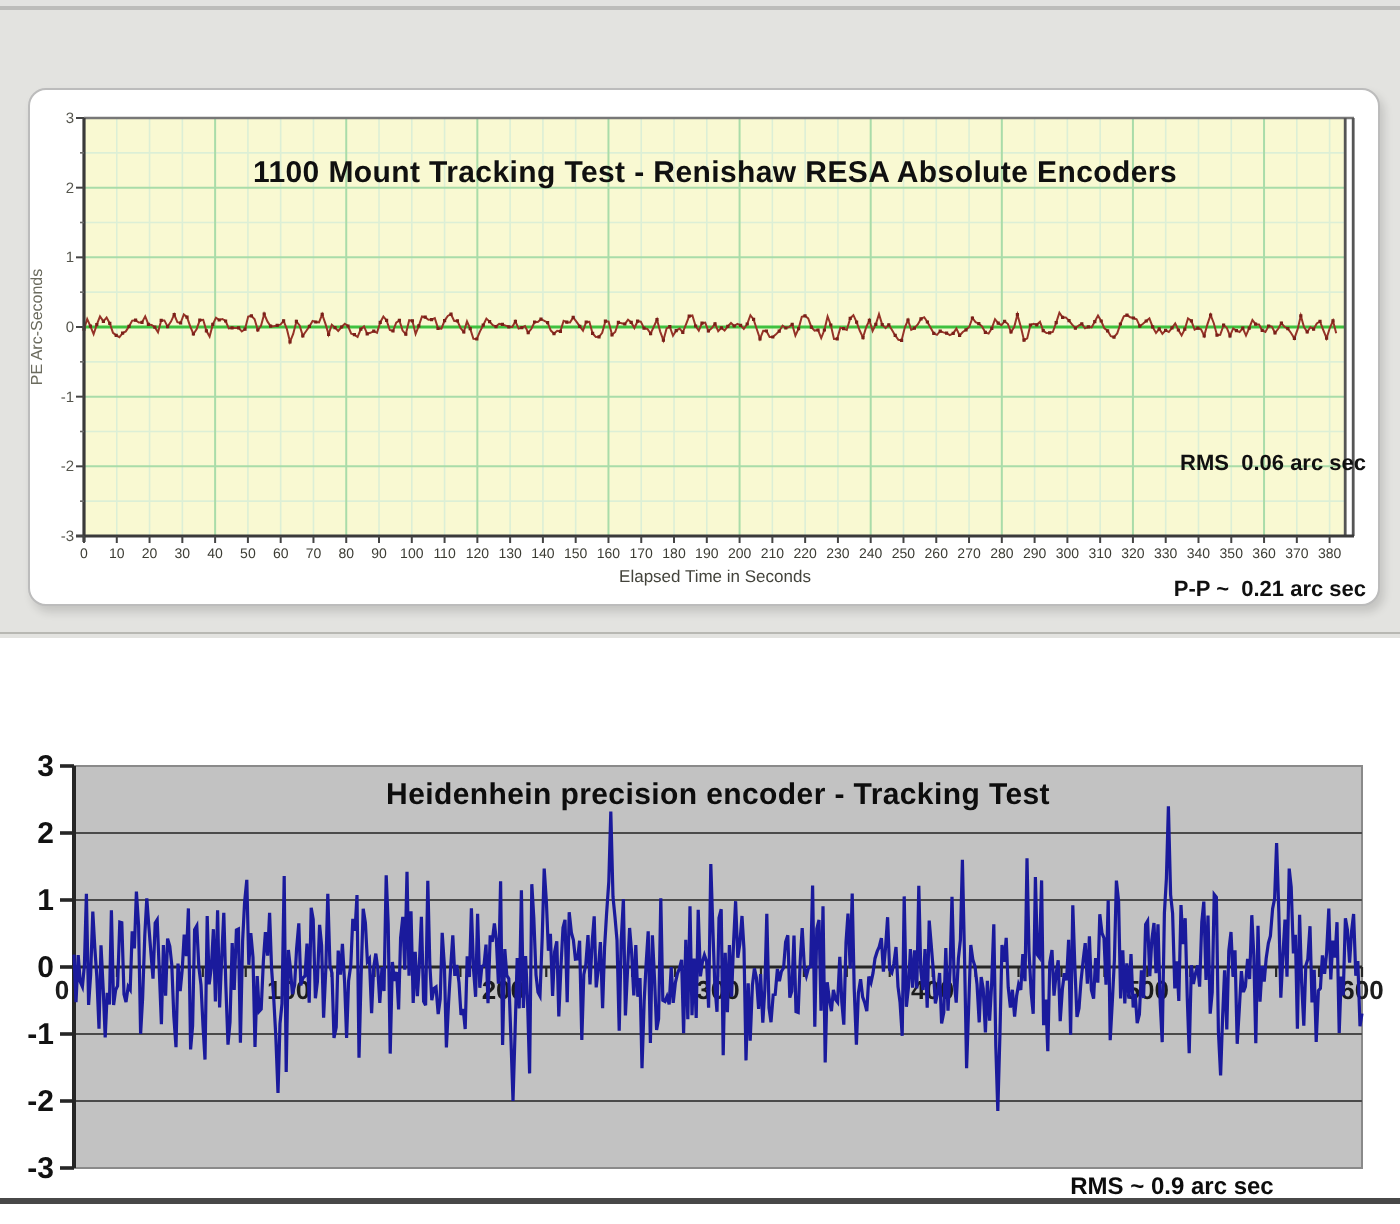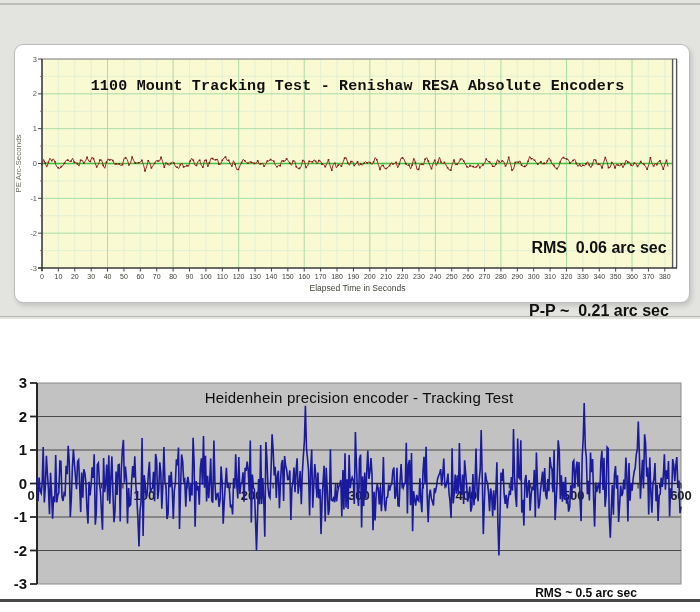--- a/index.html
+++ b/index.html
@@ -8,33 +8,33 @@
 
   
   .top-section{position:absolute;left:0;top:0;width:700px;height:319px;background:#e3e3e0;}
   .top-rule{position:absolute;left:0;top:3px;width:700px;height:2px;background:#bdbdba;}
   .top-section-bottom-rule{position:absolute;left:0;top:316px;width:700px;height:1px;background:#b8b8b3;}
   .chart-card{position:absolute;left:14px;top:44px;width:674px;height:257px;background:#ffffff;
               border:1px solid #bcbcbc;border-radius:9px;box-shadow:2px 3px 5px rgba(0,0,0,0.14);}
   .svg-layer{position:absolute;left:0;top:0;}
 
   .top-chart-title{position:absolute;left:42px;top:78px;width:631px;text-align:center;
-                   font-size:15px;font-weight:700;color:#101010;letter-spacing:.2px;font-family:Liberation Mono, monospace;}
-  .top-chart-stats{position:absolute;left:515px;top:195px;width:168px;text-align:center;
-                   font-size:16px;font-weight:700;color:#101010;line-height:21px;white-space:pre;}
+                   font-size:15px;font-weight:700;color:#101010;letter-spacing:.2px;}
+  .top-chart-stats{position:absolute;left:515px;top:180px;width:168px;text-align:right;
+                   font-size:11px;font-weight:700;color:#101010;line-height:21px;white-space:pre;}
 
   
   .divider{position:absolute;left:0;width:700px;height:3px;background:#484848;}
   .divider-top{top:363px;}
   .divider-bottom{top:599px;}
 
   
   .bottom-section{position:absolute;left:0;top:340px;width:700px;height:272px;background:#ffffff;}
   .bottom-chart-title{position:absolute;left:37px;top:389px;width:644px;text-align:center;
-                      font-size:15px;font-weight:400;color:#0d0d0d;letter-spacing:.2px;}
+                      font-size:15px;font-weight:700;color:#0d0d0d;letter-spacing:.2px;}
   .bottom-chart-stats{position:absolute;left:505px;top:551px;width:162px;text-align:center;
                       font-size:12px;font-weight:700;color:#0d0d0d;line-height:17px;white-space:pre;}
 </style>
 </head>
 <body>
 
 <div id="stage">
 
   <div class="top-section">
     <div class="top-rule"></div>
@@ -270,18 +270,18 @@
       <text x="27" y="182" text-anchor="end" font-size="15px" font-weight="700" fill="#121212">-1</text>
       <line x1="30" y1="210.5" x2="37" y2="210.5" stroke="#262626" stroke-width="1.8"></line>
       <text x="27" y="215.5" text-anchor="end" font-size="15px" font-weight="700" fill="#121212">-2</text>
       <line x1="30" y1="244" x2="37" y2="244" stroke="#262626" stroke-width="1.8"></line>
       <text x="27" y="249" text-anchor="end" font-size="15px" font-weight="700" fill="#121212">-3</text>
       <path d="M37.0 137.3L38.0 161.1L39.1 137.5L40.1 150.8L41.2 153.3L42.2 142.6L43.2 106.9L44.3 162.5L45.3 147.7L46.4 115.8L47.4 133.8L48.4 148.2L49.5 174.3L50.5 132.7L51.6 154.4L52.6 178.7L53.6 156.4L54.7 162.2L55.7 115.1L56.8 162.5L57.8 155.1L58.8 152.9L59.9 121.1L60.9 121.4L62.0 157.1L63.0 161.0L64.1 153.3L65.1 154.8L66.1 125.7L67.2 134.2L68.2 105.8L69.3 122.7L70.3 176.9L71.3 159.3L72.4 127.5L73.4 109.2L74.5 124.2L75.5 136.9L76.5 149.3L77.6 121.5L78.6 119.9L79.7 146.8L80.7 172.1L81.7 132.5L82.8 157.8L83.8 129.3L84.9 133.1L85.9 142.5L86.9 167.9L88.0 183.6L89.0 141.8L90.1 155.5L91.1 145.0L92.1 127.3L93.2 138.0L94.2 114.2L95.3 184.7L96.3 173.0L97.3 124.8L98.4 122.9L99.4 143.2L100.5 152.5L101.5 172.8L102.5 189.8L103.6 118.0L104.6 152.1L105.7 143.3L106.7 124.6L107.7 160.7L108.8 115.2L109.8 163.7L110.9 137.6L111.9 116.4L112.9 152.2L114.0 182.3L115.0 171.1L116.1 131.5L117.1 155.0L118.2 125.0L119.2 124.5L120.2 181.4L121.3 130.6L122.3 111.0L123.4 99.9L124.4 142.4L125.4 126.6L126.5 138.7L127.5 183.5L128.6 148.0L129.6 165.7L130.6 164.6L131.7 140.3L132.7 126.1L133.8 137.8L134.8 116.4L135.8 144.4L136.9 159.8L137.9 178.1L139.0 206.5L140.0 171.8L141.0 161.8L142.1 98.0L143.1 196.0L144.2 135.0L145.2 144.2L146.2 157.1L147.3 152.5L148.3 134.3L149.4 121.7L150.4 152.7L151.4 149.1L152.5 148.0L153.5 131.8L154.6 161.3L155.6 113.9L156.6 119.7L157.7 159.1L158.7 150.8L159.8 122.4L160.8 132.7L161.8 168.8L162.9 144.8L163.9 106.9L165.0 143.2L166.0 146.5L167.0 179.0L168.1 173.6L169.1 135.3L170.2 147.3L171.2 131.9L172.3 151.0L173.3 179.0L174.3 150.4L175.4 142.5L176.4 119.4L177.5 125.4L178.5 107.5L179.5 188.9L180.6 146.7L181.6 114.4L182.7 121.4L183.7 140.8L184.7 139.4L185.8 166.6L186.8 144.1L187.9 136.8L188.9 144.4L189.9 161.5L191.0 143.6L192.0 155.5L193.1 97.7L194.1 122.1L195.1 186.8L196.2 141.0L197.2 150.4L198.3 146.0L199.3 164.7L200.3 128.9L201.4 118.4L202.4 144.8L203.5 95.9L204.5 147.8L205.5 115.7L206.6 161.5L207.6 135.9L208.7 158.1L209.7 141.7L210.7 118.4L211.8 160.7L212.8 162.6L213.9 100.4L214.9 141.8L215.9 160.1L217.0 154.2L218.0 153.5L219.1 167.0L220.1 159.5L221.1 126.4L222.2 143.0L223.2 183.7L224.3 161.2L225.3 144.2L226.4 127.7L227.4 147.9L228.4 142.5L229.5 151.3L230.5 167.4L231.6 164.6L232.6 174.5L233.6 138.2L234.7 148.5L235.7 114.2L236.8 145.1L237.8 158.4L238.8 116.9L239.9 153.9L240.9 143.3L242.0 142.6L243.0 132.3L244.0 161.6L245.1 127.7L246.1 130.9L247.2 121.7L248.2 130.3L249.2 151.8L250.3 100.6L251.3 182.5L252.4 134.5L253.4 147.7L254.4 149.4L255.5 180.3L256.5 210.5L257.6 173.7L258.6 139.0L259.6 164.2L260.7 105.1L261.7 164.0L262.8 138.0L263.8 161.5L264.8 196.7L265.9 102.1L266.9 118.9L268.0 147.5L269.0 156.1L270.0 158.0L271.1 128.9L272.1 94.3L273.2 111.0L274.2 135.4L275.2 126.9L276.3 158.0L277.3 136.0L278.4 130.7L279.4 168.2L280.5 142.9L281.5 123.9L282.5 119.9L283.6 161.1L284.6 116.1L285.7 126.3L286.7 130.0L287.7 139.6L288.8 139.4L289.8 130.4L290.9 180.0L291.9 147.4L292.9 142.3L294.0 127.5L295.0 152.2L296.1 130.8L297.1 118.2L298.1 153.7L299.2 143.9L300.2 131.0L301.3 164.1L302.3 133.4L303.3 116.7L304.4 100.8L305.4 65.8L306.5 108.5L307.5 118.6L308.5 130.1L309.6 175.4L310.6 130.4L311.7 109.6L312.7 167.7L313.7 146.6L314.8 124.0L315.8 136.0L316.9 157.7L317.9 132.5L318.9 158.4L320.0 149.0L321.0 194.1L322.1 160.4L323.1 141.3L324.1 125.7L325.2 181.5L326.2 127.7L327.3 150.0L328.3 175.0L329.3 169.4L330.4 109.2L331.4 160.1L332.5 160.7L333.5 158.2L334.6 162.2L335.6 143.6L336.6 161.4L337.7 151.3L338.7 146.9L339.8 144.0L340.8 139.9L341.8 176.6L342.9 129.9L343.9 169.6L345.0 113.2L346.0 167.6L347.0 139.3L348.1 169.0L349.1 114.9L350.2 148.2L351.2 141.0L352.2 137.5L353.3 140.7L354.3 163.9L355.4 92.0L356.4 123.4L357.4 152.6L358.5 165.9L359.5 119.0L360.6 114.6L361.6 187.6L362.6 136.4L363.7 166.1L364.7 132.5L365.8 158.3L366.8 130.9L367.8 110.6L368.9 138.9L369.9 132.0L371.0 118.0L372.0 134.7L373.0 190.2L374.1 151.7L375.1 180.4L376.2 152.7L377.2 144.2L378.2 148.9L379.3 164.5L380.3 147.0L381.4 171.3L382.4 155.0L383.4 116.9L384.5 163.9L385.5 171.1L386.6 157.4L387.6 157.2L388.7 144.5L389.7 150.6L390.7 145.7L391.8 143.9L392.8 131.0L393.9 127.6L394.9 158.8L395.9 155.6L397.0 127.8L398.0 165.8L399.1 166.2L400.1 140.6L401.1 124.1L402.2 144.0L403.2 147.9L404.3 143.7L405.3 143.3L406.3 102.8L407.4 173.4L408.4 124.3L409.5 120.0L410.5 165.3L411.5 113.1L412.6 191.2L413.6 151.1L414.7 159.8L415.7 165.6L416.7 154.9L417.8 159.8L418.8 161.1L419.9 138.4L420.9 160.9L421.9 172.3L423.0 131.3L424.0 116.8L425.1 144.2L426.1 106.8L427.1 154.3L428.2 182.3L429.2 156.4L430.3 149.6L431.3 158.4L432.3 161.2L433.4 165.6L434.4 148.3L435.5 151.3L436.5 146.6L437.5 139.2L438.6 135.7L439.6 133.5L440.7 129.1L441.7 145.8L442.8 133.4L443.8 118.6L444.8 144.9L445.9 146.4L446.9 142.0L448.0 133.5L449.0 153.3L450.0 161.0L451.1 177.9L452.1 108.2L453.2 163.4L454.2 153.9L455.2 134.5L456.3 153.8L457.3 135.2L458.4 154.2L459.4 102.9L460.4 145.5L461.5 155.0L462.5 134.5L463.6 163.9L464.6 120.3L465.6 132.3L466.7 145.8L467.7 161.7L468.8 156.2L469.8 146.5L470.8 171.7L471.9 166.2L472.9 134.0L474.0 165.3L475.0 145.5L476.0 108.4L477.1 150.4L478.1 161.3L479.2 139.3L480.2 129.9L481.2 89.9L482.3 140.3L483.3 194.1L484.4 161.3L485.4 132.5L486.4 139.7L487.5 143.3L488.5 152.1L489.6 171.2L490.6 148.5L491.6 154.3L492.7 176.2L493.7 150.4L494.8 170.3L495.8 152.5L496.9 122.2L497.9 183.1L498.9 215.5L500.0 175.9L501.0 132.5L502.1 140.9L503.1 128.9L504.1 153.6L505.2 163.8L506.2 154.9L507.3 168.3L508.3 158.0L509.3 152.2L510.4 154.9L511.4 137.0L512.5 150.6L513.5 89.1L514.5 135.8L515.6 156.6L516.6 166.9L517.7 98.5L518.7 137.3L519.7 138.7L520.8 100.2L521.8 172.6L522.9 159.8L523.9 185.6L524.9 141.2L526.0 135.0L527.0 157.8L528.1 146.7L529.1 140.1L530.1 170.6L531.2 154.4L532.2 146.6L533.3 150.1L534.3 129.9L535.3 177.3L536.4 112.6L537.4 142.6L538.5 168.5L539.5 164.1L540.5 150.6L541.6 140.0L542.6 131.6L543.7 151.8L544.7 128.1L545.7 155.0L546.8 159.3L547.8 139.1L548.9 151.3L549.9 117.1L551.0 126.5L552.0 129.1L553.0 152.3L554.1 110.1L555.1 180.1L556.2 160.1L557.2 140.0L558.2 100.3L559.3 110.7L560.3 159.2L561.4 135.2L562.4 161.7L563.4 141.7L564.5 159.3L565.5 137.0L566.6 163.7L567.6 156.9L568.6 171.6L569.7 167.1L570.7 145.2L571.8 159.0L572.8 122.2L573.8 120.5L574.9 148.1L575.9 130.1L577.0 121.5L578.0 146.6L579.0 122.1L580.1 161.3L581.1 181.1L582.2 116.4L583.2 99.3L584.2 63.1L585.3 107.3L586.3 116.7L587.4 154.2L588.4 140.7L589.4 160.5L590.5 112.5L591.5 132.1L592.6 119.1L593.6 157.9L594.6 186.6L595.7 142.6L596.7 152.0L597.8 146.5L598.8 142.7L599.8 153.3L600.9 121.0L601.9 110.8L603.0 150.0L604.0 117.8L605.1 166.8L606.1 156.2L607.1 107.2L608.2 108.6L609.2 175.7L610.3 197.7L611.3 168.7L612.3 145.1L613.4 174.7L614.4 135.4L615.5 126.0L616.5 148.4L617.5 135.2L618.6 181.9L619.6 165.5L620.7 145.6L621.7 156.0L622.7 153.3L623.8 139.5L624.8 149.5L625.9 117.6L626.9 137.5L627.9 181.6L629.0 122.9L630.0 160.8L631.1 143.0L632.1 150.8L633.1 139.1L634.2 131.5L635.2 128.0L636.3 114.3L637.3 109.4L638.3 81.5L639.4 115.6L640.4 158.8L641.5 137.1L642.5 119.8L643.5 148.4L644.6 94.3L645.6 103.6L646.7 136.7L647.7 127.4L648.7 174.4L649.8 117.4L650.8 151.0L651.9 172.8L652.9 142.9L653.9 139.6L655.0 123.1L656.0 161.2L657.1 144.9L658.1 181.0L659.2 155.3L660.2 154.2L661.2 137.7L662.3 146.9L663.3 136.4L664.4 114.3L665.4 149.7L666.4 130.3L667.5 138.8L668.5 121.1L669.6 176.5L670.6 148.3L671.6 157.7L672.7 119.1L673.7 124.8L674.8 141.3L675.8 125.6L676.8 117.0L677.9 147.9L678.9 140.5L680.0 173.1L681.0 166.7" fill="none" stroke="#1a1a9c" stroke-width="1.6" stroke-linejoin="miter"></path>
     </svg>
 
   <div class="bottom-chart-title">Heidenhein precision encoder - Tracking Test</div>
   <div class="bottom-chart-stats">
-    <div>RMS ~ 0.5 arc sec</div>
+    <div>RMS ~ 0.9 arc sec</div>
     
   </div>
 
   <div class="divider divider-bottom"></div>
 </div>
 
 </body></html>

